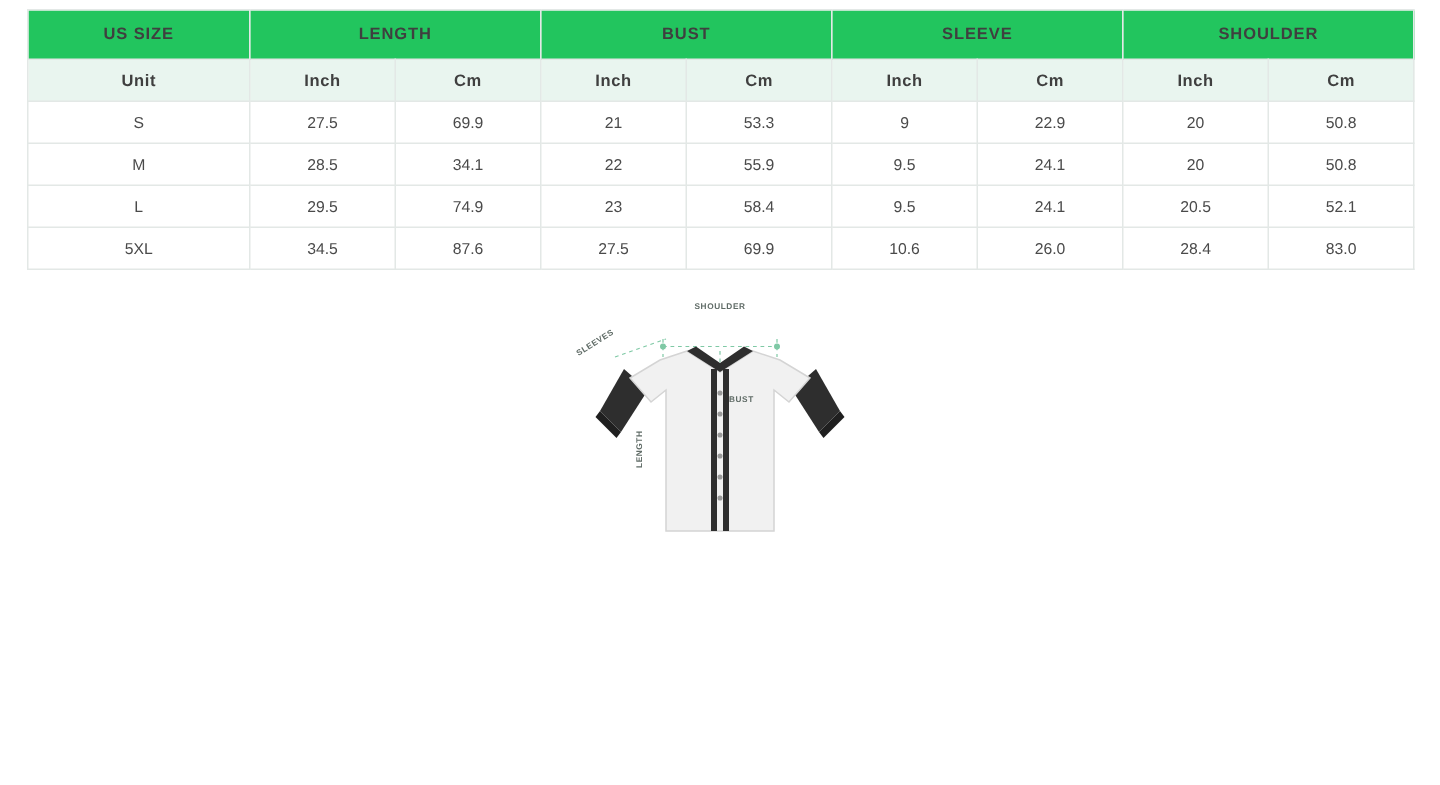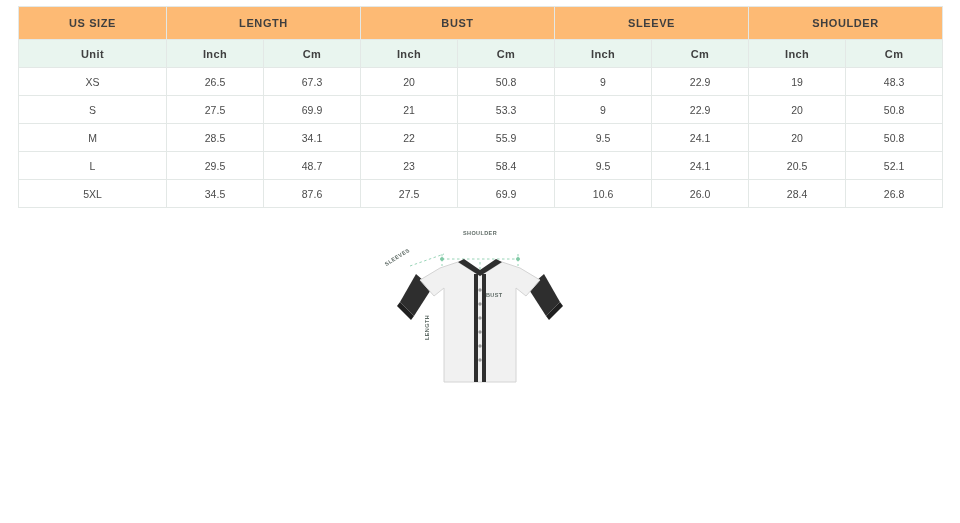--- a/index.html
+++ b/index.html
@@ -27,21 +27,21 @@
     margin: 6px 18px 0 18px;
     border-collapse: collapse;
     table-layout: fixed;
   }
   .size-table th, .size-table td {
     border: 1px solid #e3e8e6;
     text-align: center;
     font-weight: normal;
   }
   .size-table thead tr.group-row th {
-    background: #fdba74;
+    background: #22c55e;
     font-size: 11px;
     font-weight: bold;
     letter-spacing: 0.6px;
     color: #3f3f3f;
     height: 32px;
     padding: 0;
   }
   .size-table thead tr.unit-row th {
     background: #e9f5ef;
     font-size: 11px;
@@ -120,31 +120,20 @@
         <th>Cm</th>
         <th>Inch</th>
         <th>Cm</th>
         <th>Inch</th>
         <th>Cm</th>
         <th>Inch</th>
         <th>Cm</th>
       </tr>
     </thead>
     <tbody>
-      <tr>
-        <td>XS</td>
-        <td>26.5</td>
-        <td>67.3</td>
-        <td>20</td>
-        <td>50.8</td>
-        <td>9</td>
-        <td>22.9</td>
-        <td>19</td>
-        <td>48.3</td>
-      </tr>
       <tr>
         <td>S</td>
         <td>27.5</td>
         <td>69.9</td>
         <td>21</td>
         <td>53.3</td>
         <td>9</td>
         <td>22.9</td>
         <td>20</td>
         <td>50.8</td>
@@ -156,38 +145,38 @@
         <td>22</td>
         <td>55.9</td>
         <td>9.5</td>
         <td>24.1</td>
         <td>20</td>
         <td>50.8</td>
       </tr>
       <tr>
         <td>L</td>
         <td>29.5</td>
-        <td>48.7</td>
+        <td>74.9</td>
         <td>23</td>
         <td>58.4</td>
         <td>9.5</td>
         <td>24.1</td>
         <td>20.5</td>
         <td>52.1</td>
       </tr>
       <tr>
         <td>5XL</td>
         <td>34.5</td>
         <td>87.6</td>
         <td>27.5</td>
         <td>69.9</td>
         <td>10.6</td>
         <td>26.0</td>
         <td>28.4</td>
-        <td>26.8</td>
+        <td>83.0</td>
       </tr>
     </tbody>
   </table>
 
   <div class="illustration">
     <div class="shirt-wrap">
 
       <svg width="200" height="160" viewBox="0 0 200 160">
 
         <g stroke="#7fc9a5" stroke-width="0.8" fill="none" stroke-dasharray="2.5,2.5">

